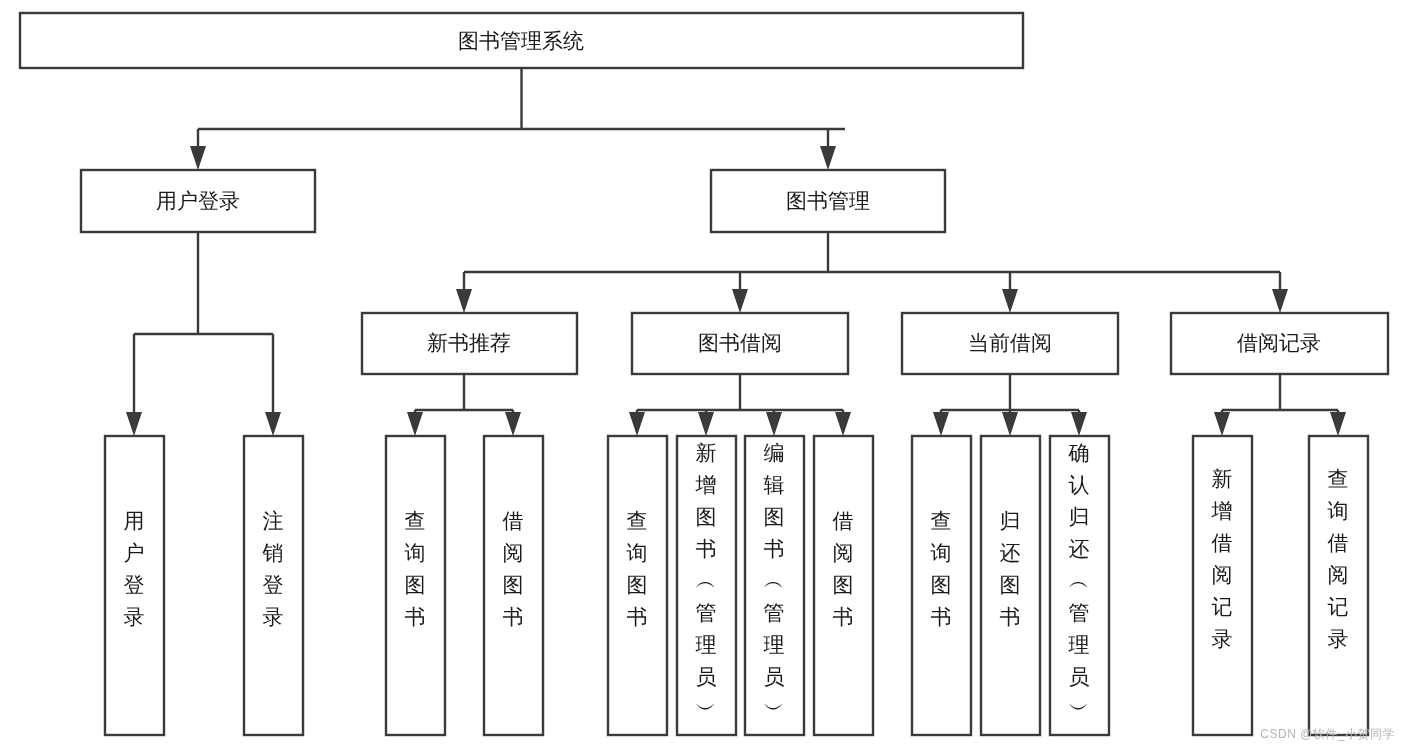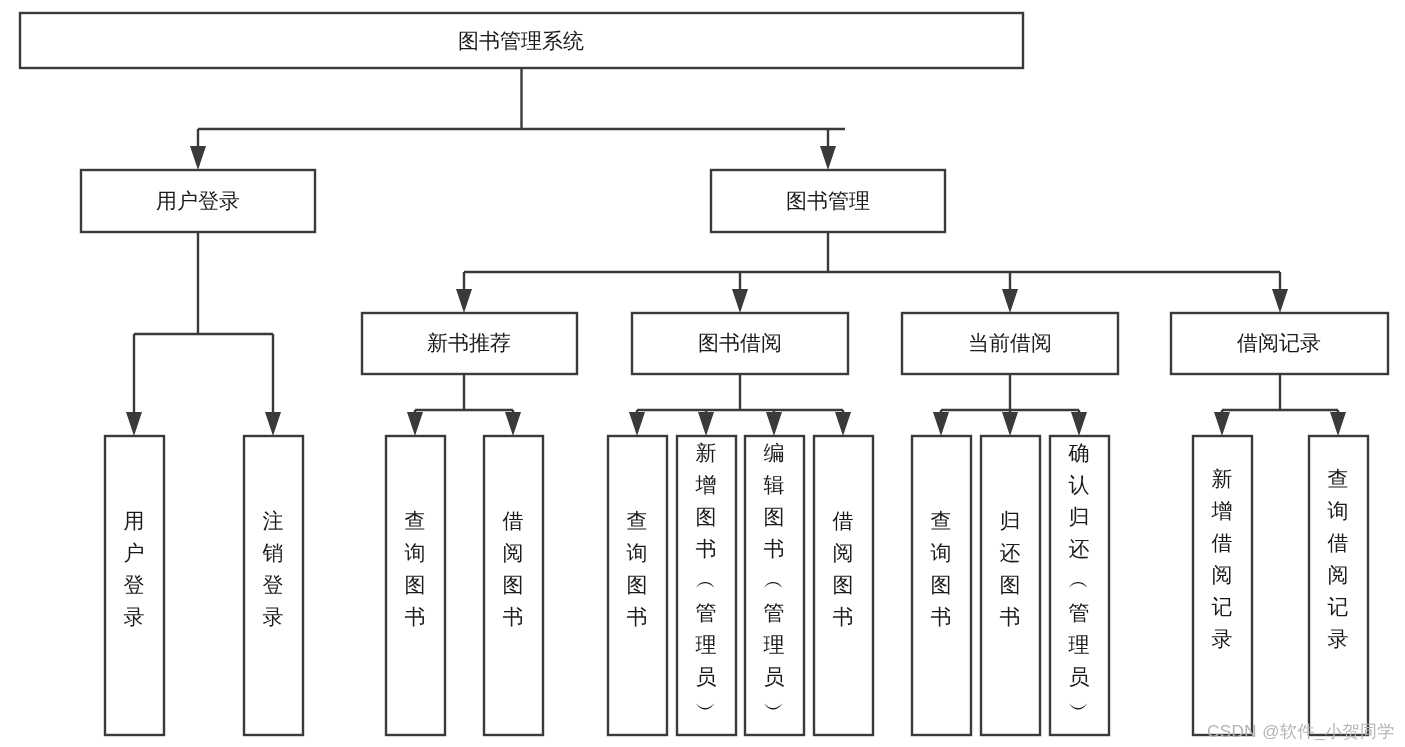--- a/index.html
+++ b/index.html
@@ -45,21 +45,21 @@
   }
   .arrow-head {
     fill: #3a3a3a;
     stroke: none;
   }
   .watermark {
     position: absolute;
     right: 10px;
     bottom: 4px;
     font-family: "Liberation Sans", "DejaVu Sans", sans-serif;
-    font-size: 17px;
+    font-size: 12px;
     color: #b4b4b4;
     white-space: nowrap;
     letter-spacing: 0.5px;
     pointer-events: none;
   }
 </style>
 </head>
 <body>
 
 <svg id="diagram" viewBox="0 0 1405 747" xmlns="http://www.w3.org/2000/svg">

